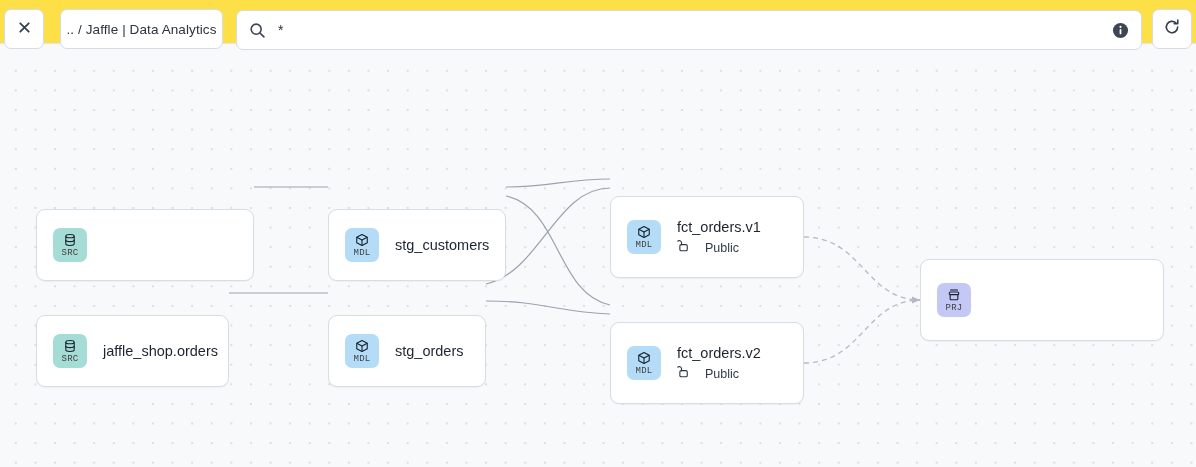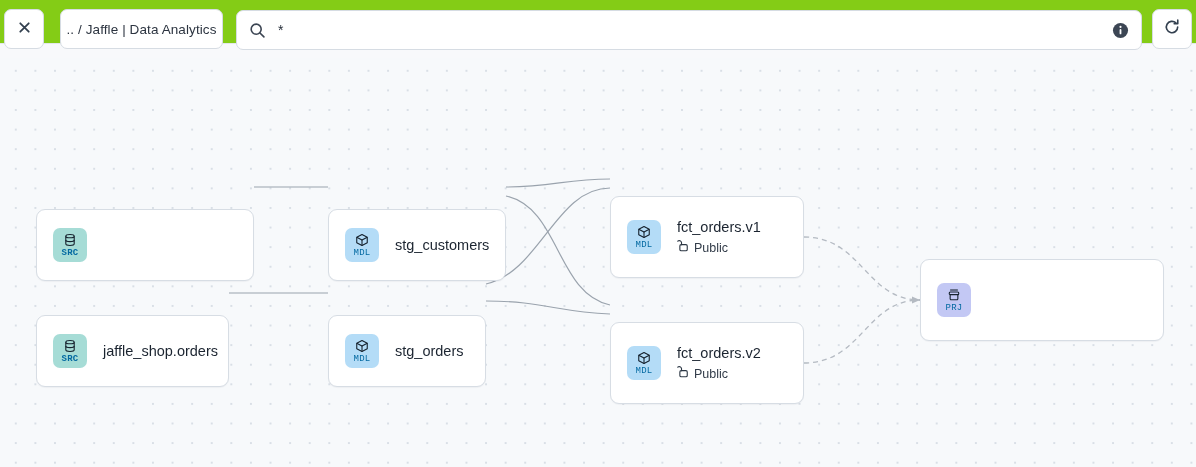--- a/index.html
+++ b/index.html
@@ -17,21 +17,21 @@
     height: 467px;
     background: #f8f9fb;
   }
 
   
   .toolbar {
     position: absolute;
     top: 0; left: 0;
     width: 1196px;
     height: 44px;
-    background: #84cc16;
+    background: #fde047;
     border-bottom: 1px solid #e3e7ec;
     display: flex;
     align-items: center;
     z-index: 20;
   }
 
   .tb-btn {
     background: #ffffff;
     border: 1px solid #d6dce3;
     border-radius: 7px;
@@ -115,23 +115,23 @@
   }
 
   .badge {
     width: 34px; height: 34px;
     border-radius: 7px;
     display: flex;
     flex-direction: column;
     align-items: center;
     justify-content: center;
     flex: 0 0 auto;
-    color: #0369a1;
-  }
-  .badge.src { background: #a6dcd6; font-weight: bold; }
+    color: #404040;
+  }
+  .badge.src { background: #a6dcd6; }
   .badge.mdl { background: #b4dcf7; }
   .badge.prj { background: #c3c8f4; }
   .badge .b-glyph { height: 15px; display: flex; align-items: center; }
   .badge .b-text {
     font-family: "Liberation Mono", monospace;
     font-size: 9px;
     line-height: 10px;
     letter-spacing: .2px;
     margin-top: 0px;
   }
@@ -139,21 +139,21 @@
   .node-body { margin-left: 16px; display: flex; flex-direction: column; justify-content: center; }
   .node-title {
     font-size: 14.5px;
     color: #1b2430;
     line-height: 18px;
     white-space: nowrap;
   }
   .node-sub {
     display: flex;
     align-items: center;
-    gap: 5px;
+    gap: 16px;
     font-size: 12.5px;
     color: #323c49;
     line-height: 16px;
     margin-top: 3px;
   }
   .node-caption {
     font-size: 12.5px;
     color: #2b3643;
     line-height: 16px;
     white-space: nowrap;

